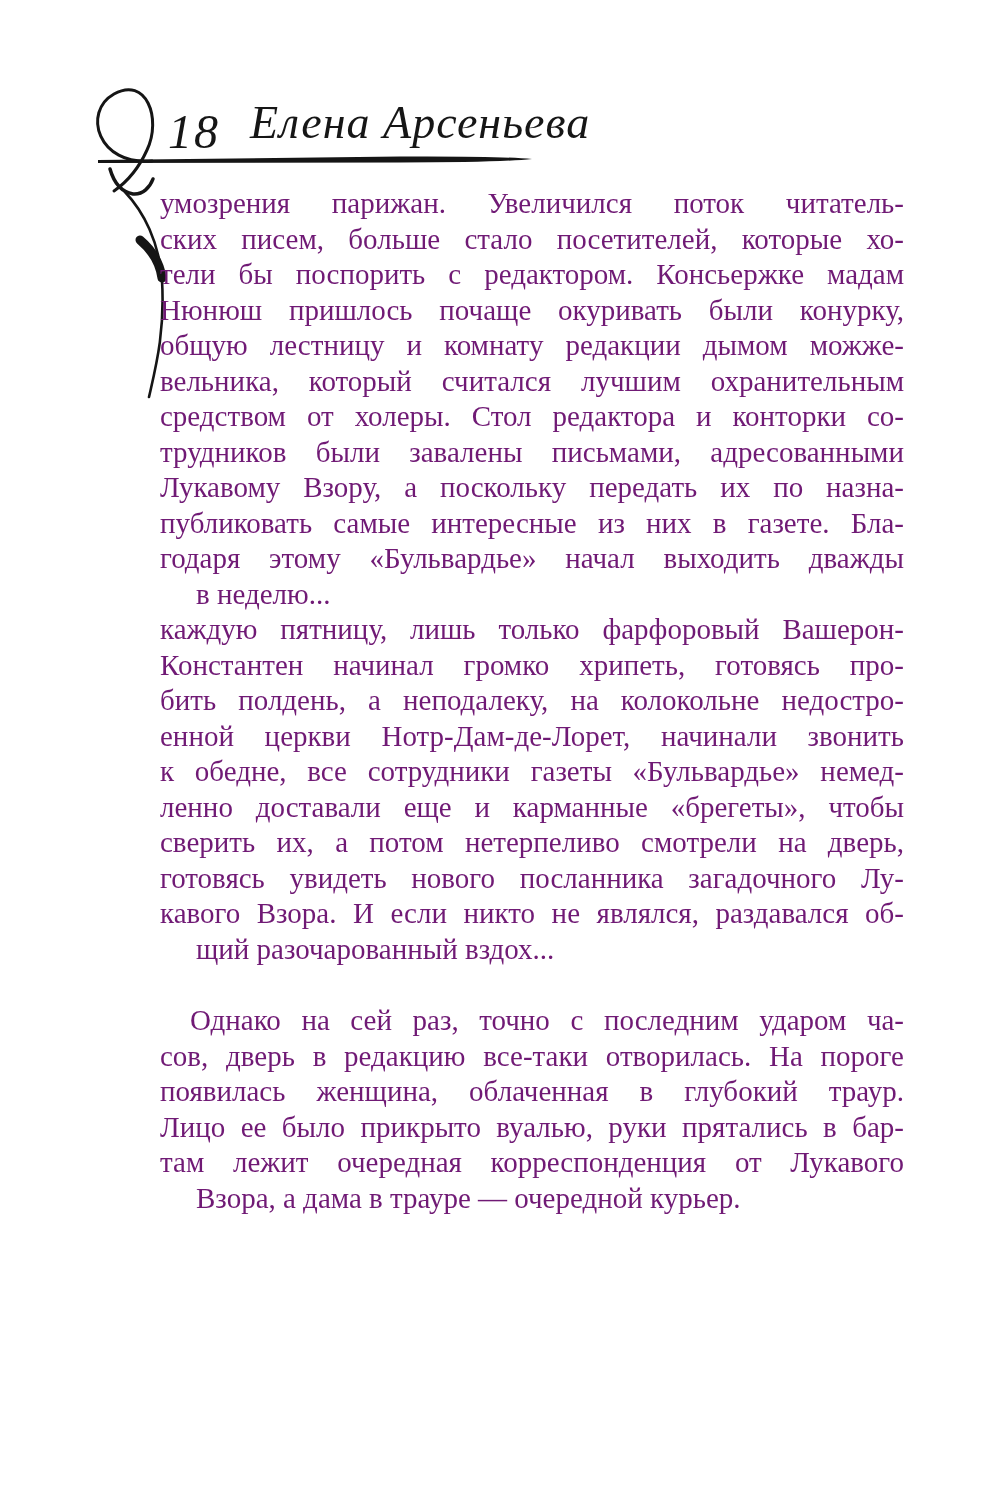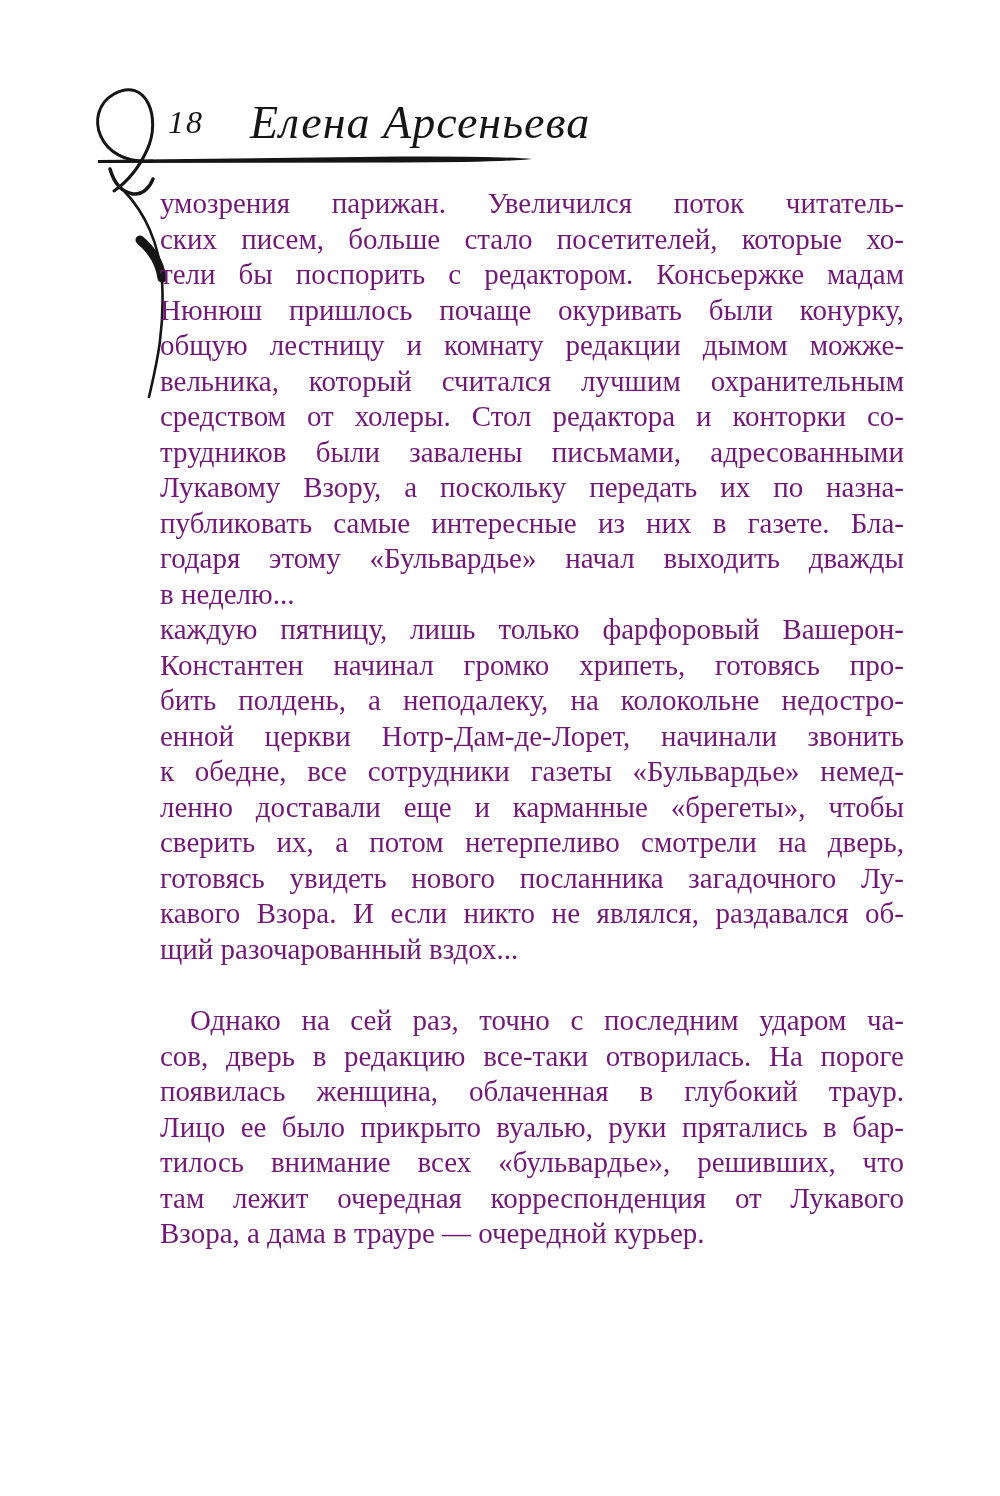--- a/index.html
+++ b/index.html
@@ -21,21 +21,21 @@
     left: 70px;
     top: 80px;
     width: 490px;
     height: 330px;
     pointer-events: none;
   }
   .page-number {
     position: absolute;
     left: 168px;
     top: 104px;
-    font-size: 32px;
+    font-size: 48px;
     font-style: italic;
     letter-spacing: 2px;
     color: #161616;
     text-align: right;
   }
   .author {
     position: absolute;
     left: 250px;
     top: 96px;
     font-size: 46px;
@@ -59,20 +59,21 @@
   .line {
     text-align: justify;
     text-align-last: justify;
     white-space: normal;
     height: 35.5px;
     overflow: visible;
   }
   .line.indent { padding-left: 30px; }
   .line.last {
     text-align-last: left;
+    margin-left: 36px;
   }
 </style>
 </head>
 <body>
 
 <div class="page">
 
   <svg class="flourish" viewBox="0 0 490 330" xmlns="http://www.w3.org/2000/svg" aria-hidden="true">
 
     <path d="M 28 80 L 330 76.5 Q 430 76 462 79 Q 430 82.5 330 82.5 L 28 83 Z" fill="#151515"></path>
@@ -114,19 +115,18 @@
         <div class="line">сверить их, а потом нетерпеливо смотрели на дверь,</div>
         <div class="line">готовясь увидеть нового посланника загадочного Лу-</div>
         <div class="line">кавого Взора. И если никто не являлся, раздавался об-</div>
         <div class="line last">щий разочарованный вздох...</div>
       </div>
       <div class="para gap-before">
         <div class="line indent">Однако на сей раз, точно с последним ударом ча-</div>
         <div class="line">сов, дверь в редакцию все-таки отворилась. На пороге</div>
         <div class="line">появилась женщина, облаченная в глубокий траур.</div>
         <div class="line">Лицо ее было прикрыто вуалью, руки прятались в бар-</div>
-        <div class="line">тилось внимание всех «бульвардье», решивших, что</div>
         <div class="line">там лежит очередная корреспонденция от Лукавого</div>
         <div class="line last">Взора, а дама в трауре — очередной курьер.</div>
       </div>
     </div>
 
 </div>
 
 </body></html>

